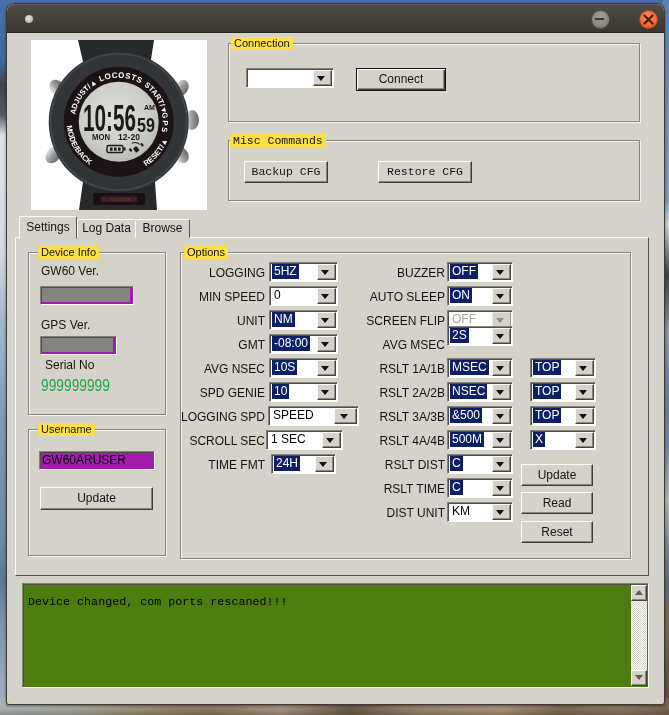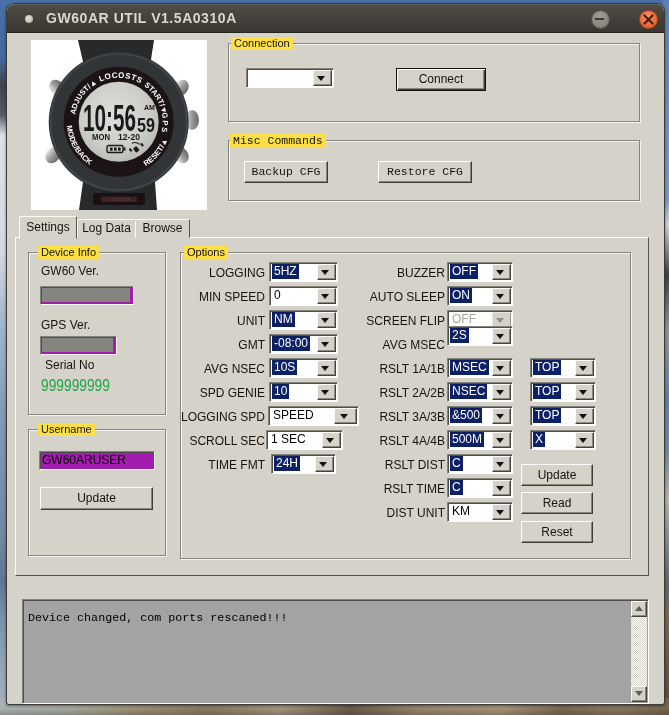--- a/index.html
+++ b/index.html
@@ -33,33 +33,32 @@
 .cb .a b{position:absolute;left:3px;top:5px;width:0;height:0;border-left:4px solid transparent;border-right:4px solid transparent;border-top:5px solid #111}
 .cb.dis{background:#fdfdfa}
 .cb.dis .v{color:#a7a59e}
 .cb.dis .a{box-shadow:none;border-color:#e9e7e1 #9a988f #9a988f #e9e7e1}
 .cb.dis .a b{border-top-color:#8e8c84}
 .lab{font-size:12px;color:#15140f;white-space:pre}
 .rlab{font-size:12px;color:#15140f;text-align:right;white-space:pre}
 .mono{font-family:"Liberation Mono",monospace}
 .tab{background:#d5d2c9;border:1px solid;border-color:#fbfaf6 #55534d #d5d2c9 #fbfaf6;border-radius:2px 2px 0 0;text-align:center;font-size:12px;color:#15140f;z-index:2}
 #panel{left:15px;top:237px;width:632px;height:337px;background:#d5d2c9;border:1px solid;border-color:#fbfaf6 #55534d #55534d #fbfaf6}
-#log{left:22px;top:599px;width:625px;height:103px;background:#a3a3a3;border:1px solid;border-color:#84827a #fcfbf8 #fcfbf8 #84827a;box-shadow:inset 1px 1px 0 #504e48}
+#log{left:22px;top:583px;width:625px;height:103px;background:#4d7c0f;border:1px solid;border-color:#84827a #fcfbf8 #fcfbf8 #84827a;box-shadow:inset 1px 1px 0 #504e48}
 .sbb{position:absolute;background:#d5d2c9;border:1px solid;border-color:#fbfaf6 #45433c #45433c #fbfaf6;box-shadow:inset -1px -1px 0 #8b897f}
 .tri{position:absolute;width:0;height:0}
 </style>
 </head>
 <body>
 <div id="desk"></div>
 <div id="deskright"></div>
 <div id="deskbottom"></div>
 <div id="win">
   <div id="tbar">
     <div id="ticon"></div>
-    <div id="ttext">GW60AR UTIL V1.5A0310A</div>
     <div class="wbtn" id="bmin">
         <i></i>
       </div>
     <div class="wbtn" id="bclose">
         <svg width="11" height="11">
           <path d="M1.5 1.5 L9.5 9.5 M9.5 1.5 L1.5 9.5" stroke="#4a1d0c" stroke-width="2.2" stroke-linecap="round"></path>
         </svg>
       </div>
   </div>
 </div>
@@ -132,21 +131,21 @@
   </div>
 
   <div class="grp" style="left:228px;top:43px;width:410px;height:77px"></div>
   <div class="glab" style="left:231px;top:37px">Connection</div>
   <div class="cb" style="left:246px;top:68px;width:86px">
       <span class="v"> </span>
       <span class="a">
         <b></b>
       </span>
     </div>
-  <div class="btnd" style="left:396px;top:68px;width:88px;height:21px;line-height:21px">Connect</div>
+  <div class="btnd" style="left:356px;top:68px;width:88px;height:21px;line-height:21px">Connect</div>
 
   <div class="grp" style="left:228px;top:140px;width:410px;height:59px"></div>
   <div class="glab mono" style="left:230px;top:134px;font-size:11.5px">Misc Commands</div>
   <div class="btn mono" style="left:244px;top:161px;width:82px;height:20px;line-height:20px;font-size:11.5px">Backup CFG</div>
   <div class="btn mono" style="left:378px;top:161px;width:92px;height:20px;line-height:20px;font-size:11.5px">Restore CFG</div>
 
   <div id="panel"></div>
   <div class="tab" style="left:19px;top:216px;width:56px;height:21px;line-height:20px;z-index:3;border-bottom:1px solid #d5d2c9">Settings</div>
   <div class="tab" style="left:77px;top:219px;width:57px;height:17px;line-height:16px">Log Data</div>
   <div class="tab" style="left:135px;top:219px;width:53px;height:17px;line-height:16px">Browse</div>

